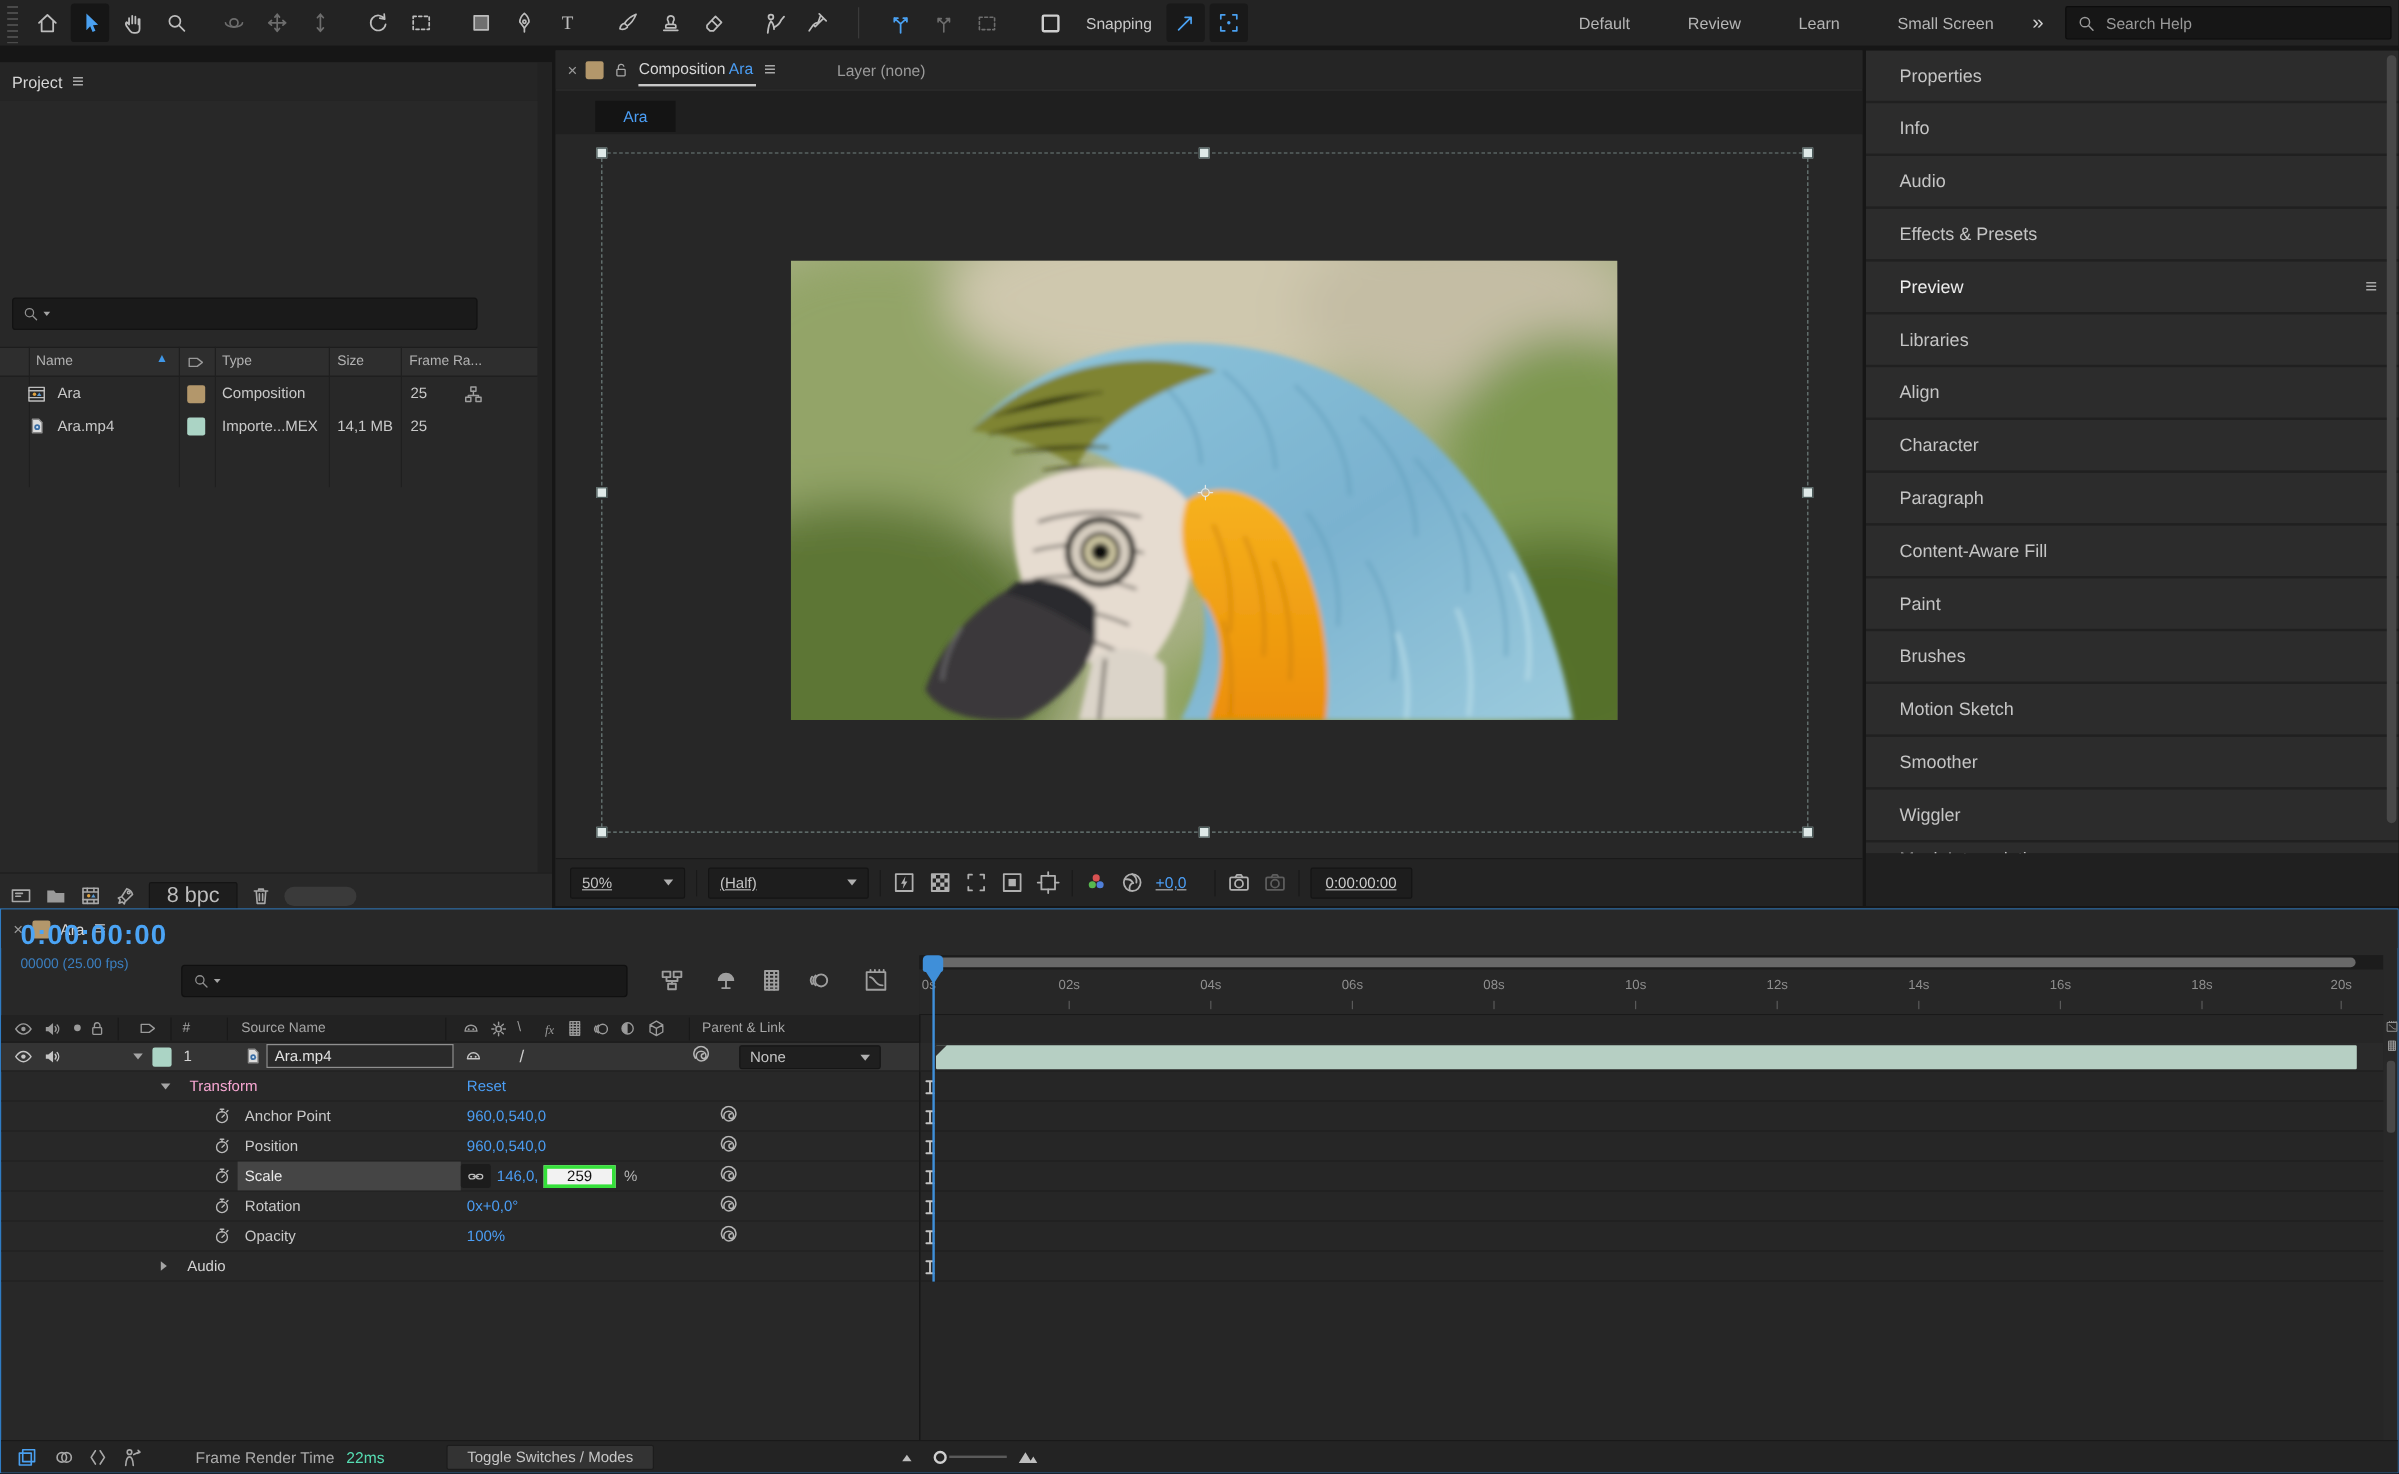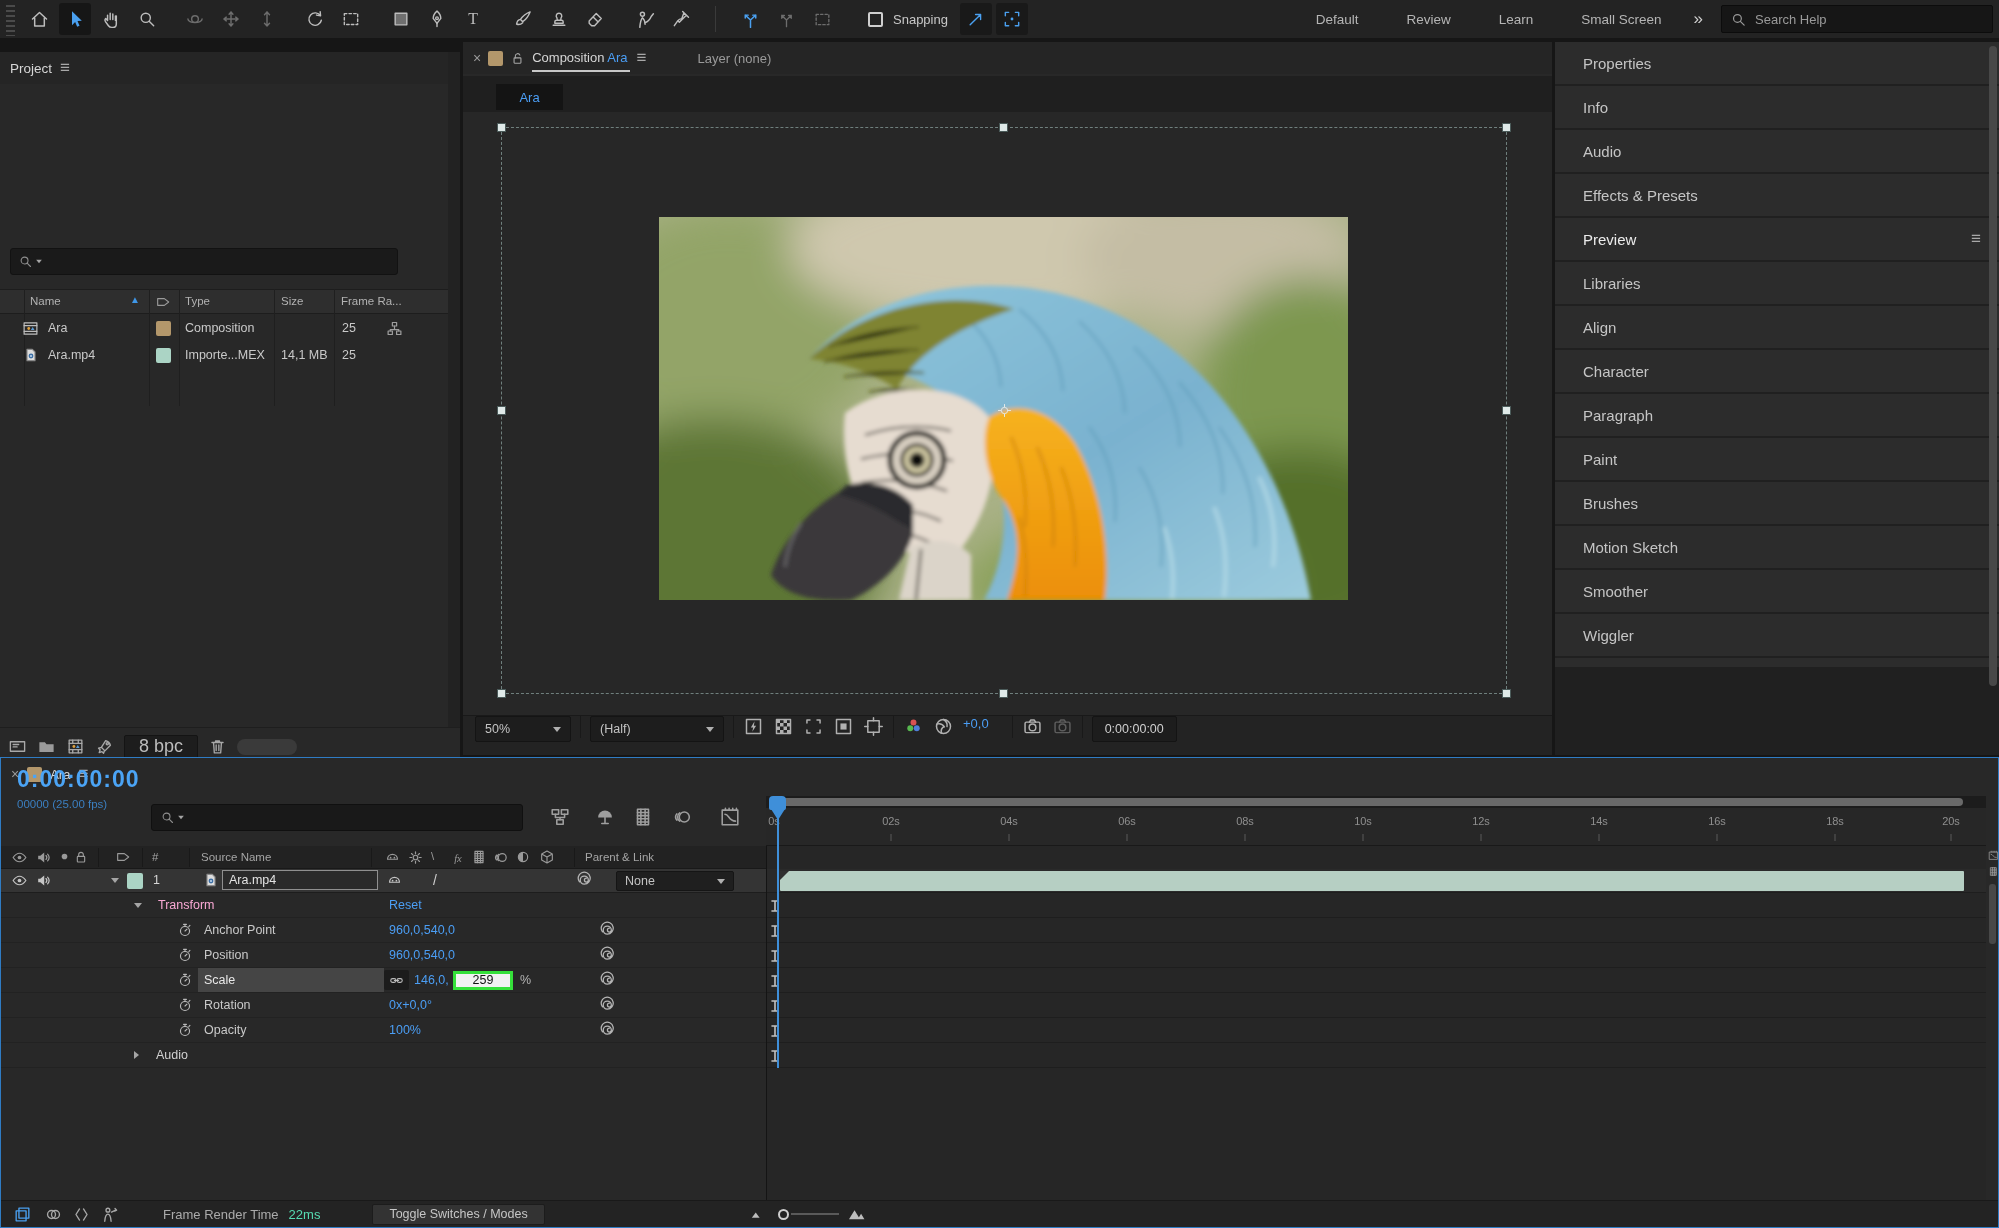--- a/index.html
+++ b/index.html
@@ -36,21 +36,21 @@
   .prow { position:absolute; left:0; width:448px; height:27px; display:flex; align-items:center; font-size:12.5px; color:#c9c9c9; }
   .pcol-line { position:absolute; top:237px; width:1px; height:117px; background:#1f1f1f; }
   .proj-foot { position:absolute; left:0; bottom:0; width:460px; height:38px; background:#282828; border-top:1px solid #1e1e1e; display:flex; align-items:center; gap:10px; padding:0 8px; color:#a8a8a8; }
   .bpc { background:#1d1d1d; border:1px solid #141414; border-radius:2px; height:24px; padding:0 14px; display:flex; align-items:center; font-size:18px; color:#bdbdbd; }
   .pill { width:60px; height:16px; background:#3a3a3a; border-radius:8px; }
 
   
   .comp-subtab { position:absolute; left:0; top:34px; width:100%; height:36px; background:#1f1f1f; }
   .comp-chip { position:absolute; left:33px; top:8px; width:67px; height:26px; background:#141414; display:flex; align-items:center; justify-content:center; color:#4b9ef5; }
   .viewer { position:absolute; left:0; top:70px; width:100%; height:603px; background:#272727; }
-  .comp-toolbar { position:absolute; left:0; top:673px; width:100%; height:40px; background:#232323; border-top:1px solid #191919; display:flex; align-items:flex-start; gap:9px; padding:0 12px; color:#b0b0b0; }
+  .comp-toolbar { position:absolute; left:0; top:673px; width:100%; height:40px; background:#232323; border-top:1px solid #191919; display:flex; align-items:center; gap:9px; padding:0 12px; color:#b0b0b0;text-decoration:underline; }
   .dd { background:#1d1d1d; border:1px solid #141414; border-radius:2px; height:26px; display:flex; align-items:center; justify-content:space-between; padding:0 9px; color:#c4c4c4; font-size:12.5px; }
   .tri-dn { width:0; height:0; border-left:4px solid transparent; border-right:4px solid transparent; border-top:5px solid #b0b0b0; }
   .tc-box { background:#1d1d1d; border:1px solid #141414; border-radius:2px; height:26px; padding:0 12px; display:flex; align-items:center; font-size:12.5px; color:#cfcfcf; }
   .handle { position:absolute; width:9px; height:9px; background:#dfe9e8; border:1px solid #4b5b5a; }
   .selrect { position:absolute; border:1px dashed rgba(170,200,196,.55); }
 
   
   .rp-item { height:42px; background:#2c2c2c; margin-bottom:2px; display:flex; align-items:center; padding:0 18px 0 28px; font-size:15px; color:#c5c5c5; justify-content:space-between; }
   .rp-item.active { color:#ececec; }
   .rp-part { height:9px; overflow:hidden; background:#2c2c2c; padding:0 28px; font-size:15px; color:#c5c5c5; }
@@ -438,21 +438,21 @@
           <use href="#ic-axis"></use>
         </svg>
       </div>
     <div class="tool gray">
         <svg class="i" width="19" height="19">
           <use href="#ic-marquee"></use>
         </svg>
       </div>
     <div style="width:22px"></div>
     <div class="chk"></div>
-    <span style="margin-left:6px">Snapping</span>
+    <span style="margin-left:18px">Snapping</span>
     <div class="tool blue dk" style="margin-left:8px">
         <svg class="i" width="20" height="20">
           <use href="#ic-arrowne"></use>
         </svg>
       </div>
     <div class="tool blue dk">
         <svg class="i" width="20" height="20">
           <use href="#ic-region"></use>
         </svg>
       </div>
@@ -725,20 +725,23 @@
     <div class="rp-item">
         <span>Align</span>
       </div>
     <div class="rp-item">
         <span>Character</span>
       </div>
     <div class="rp-item">
         <span>Paragraph</span>
       </div>
     <div class="rp-item">
+        <span>Content-Aware Fill</span>
+      </div>
+    <div class="rp-item">
         <span>Paint</span>
       </div>
     <div class="rp-item">
         <span>Brushes</span>
       </div>
     <div class="rp-item">
         <span>Motion Sketch</span>
       </div>
     <div class="rp-item">
         <span>Smoother</span>

